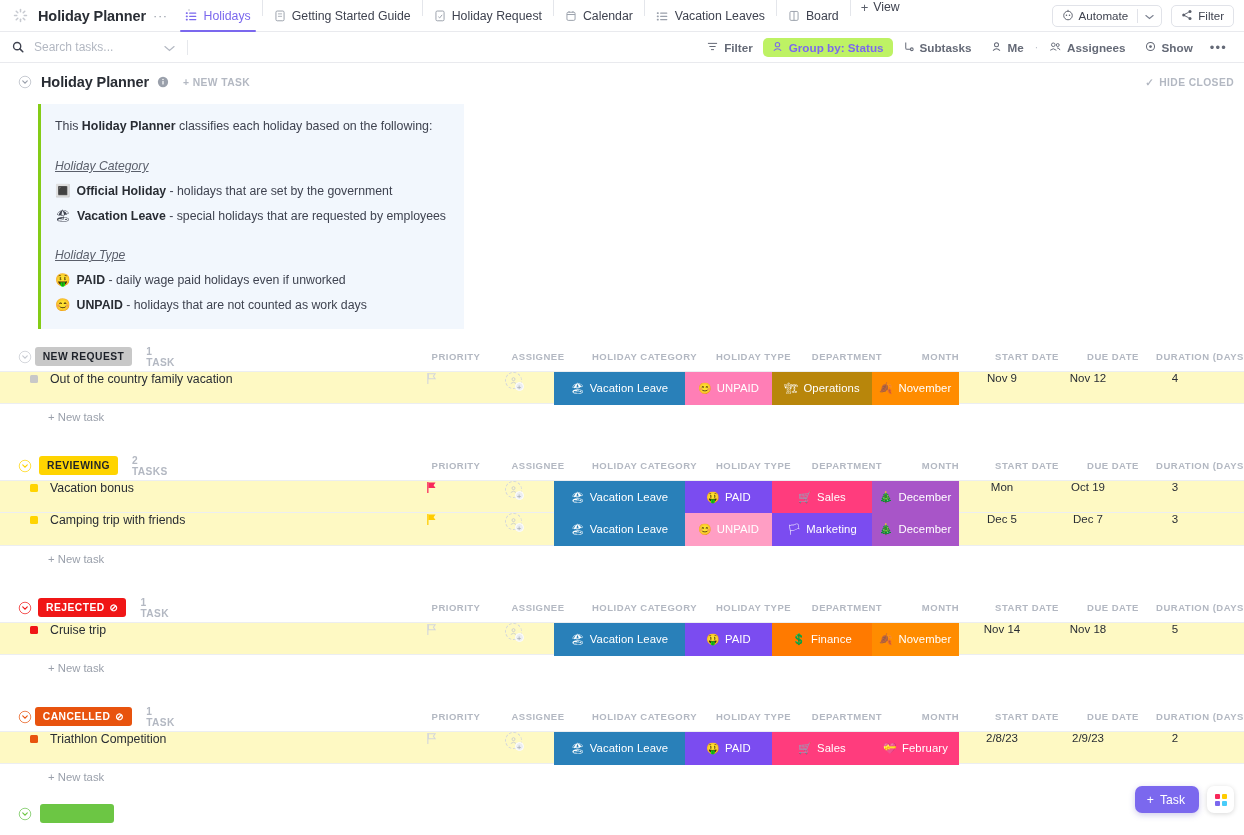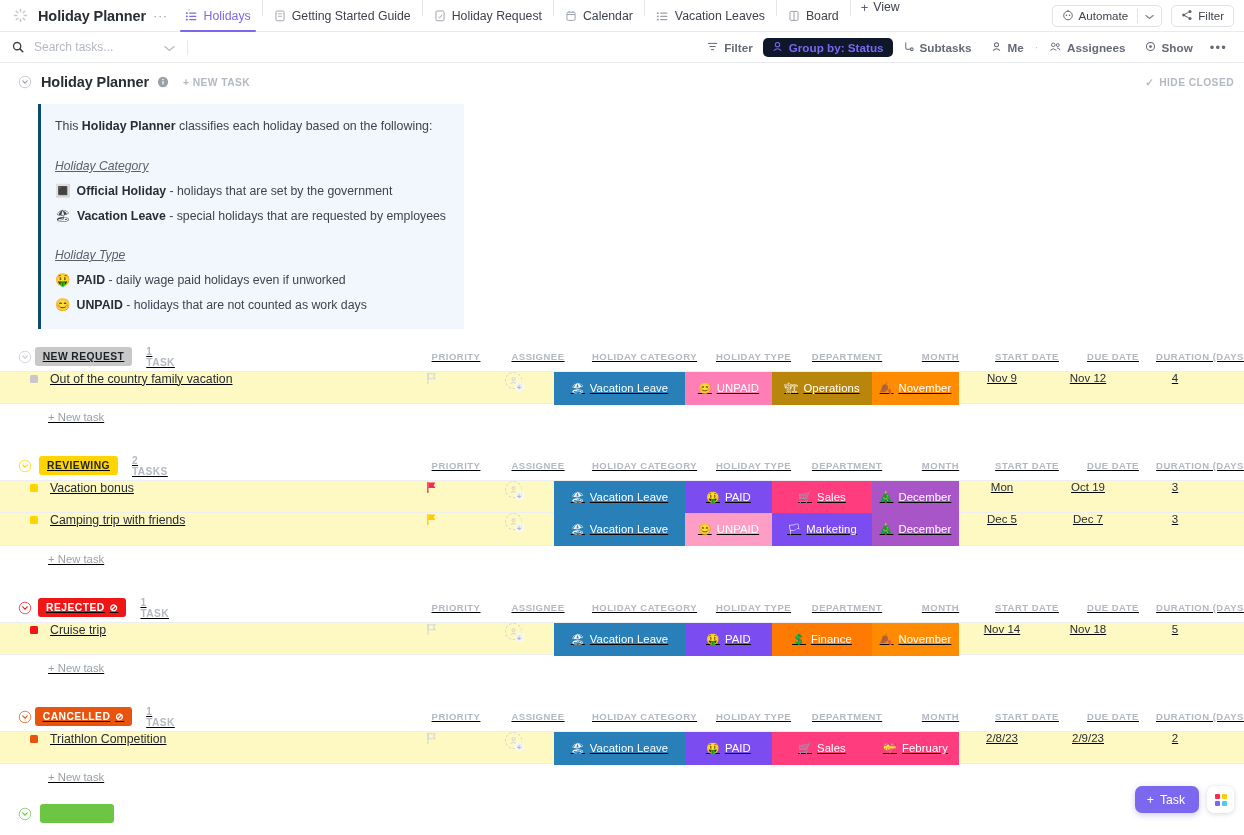--- a/index.html
+++ b/index.html
@@ -65,50 +65,50 @@
     font-family:"Liberation Sans", sans-serif; background:transparent;
   }
   .search-input::placeholder { color:#b3b8c2; }
   .search-caret { margin-left:14px; margin-right:12px; }
   .search-vline { width:1px; height:15px; background:#e6e8ec; }
   .fb-right { margin-left:auto; display:flex; align-items:center; gap:1px;}
   .fb-item {
     display:flex; align-items:center; gap:6px; padding:3px 9px; border-radius:5px;
     font-size:11.7px; color:#656a77; white-space:nowrap;font-weight:bold;
   }
-  .fb-item.hl { background:#0f172a; color:#7b68ee; }
+  .fb-item.hl { background:#bef264; color:#7b68ee; }
   .fb-dot { color:#b9bdc7; font-size:10px; padding:0 1px;}
   .fb-more { padding:3px 7px; color:#656a77; font-size:13px; letter-spacing:1.2px; }
 
   
   .listhead {
     height: 28px; display:flex; align-items:center; padding: 0 10px 0 18px;
     margin-top: 5px;
   }
   .lh-chev { margin-right: 9px; display:flex; }
   .lh-title { font-size: 14.5px; font-weight:bold; color:#292d34; letter-spacing:-0.1px; }
   .lh-info { margin-left: 8px; display:flex; }
   .lh-newtask { margin-left:14px; font-size:10.3px; color:#b3b8c2; font-weight:bold; letter-spacing:0.4px; }
   .lh-hide { margin-left:auto; font-size:10.3px; color:#b3b8c2; font-weight:bold; letter-spacing:0.4px; display:flex; align-items:center; gap:5px;}
 
   
   .descbox {
     margin: 8px 0 0 38px; width: 426px; background: #f2f7fd;
-    border-left: 3px solid #0c4a6e; padding: 14px 16px 14px 14px;
+    border-left: 3px solid #84cc16; padding: 14px 16px 14px 14px;
     font-size: 12.4px; color: #3f4350; line-height: 1.45;
   }
   .descbox b { color:#292d34; font-weight:bold; }
   .desc-sec { margin-top: 22px; }
   .desc-head { font-style: italic; text-decoration: underline; color:#5a5f6b; font-size:12.2px; }
   .desc-line { margin-top: 7px; display:flex; align-items:flex-start; gap:6px; }
   .desc-line .em { font-size:12.5px; line-height:1.3; }
   .desc-line .txt { font-size:12.3px; }
 
   
-  .table-area { margin-top: 14px; text-decoration: underline; }
+  .table-area { margin-top: 14px; }
   .group { margin-bottom: 0; }
   .grow {
     display:flex; align-items:center; height:28px; padding-left: 18px;
   }
   .g-chev { width:22px; display:flex; align-items:center; }
   .g-badge {
     display:inline-flex; align-items:center; gap:5px;
     height:19px; padding:0 8px; border-radius:3px;
     font-size:10.3px; font-weight:bold; letter-spacing:0.45px; color:#fff;
     white-space:nowrap;

